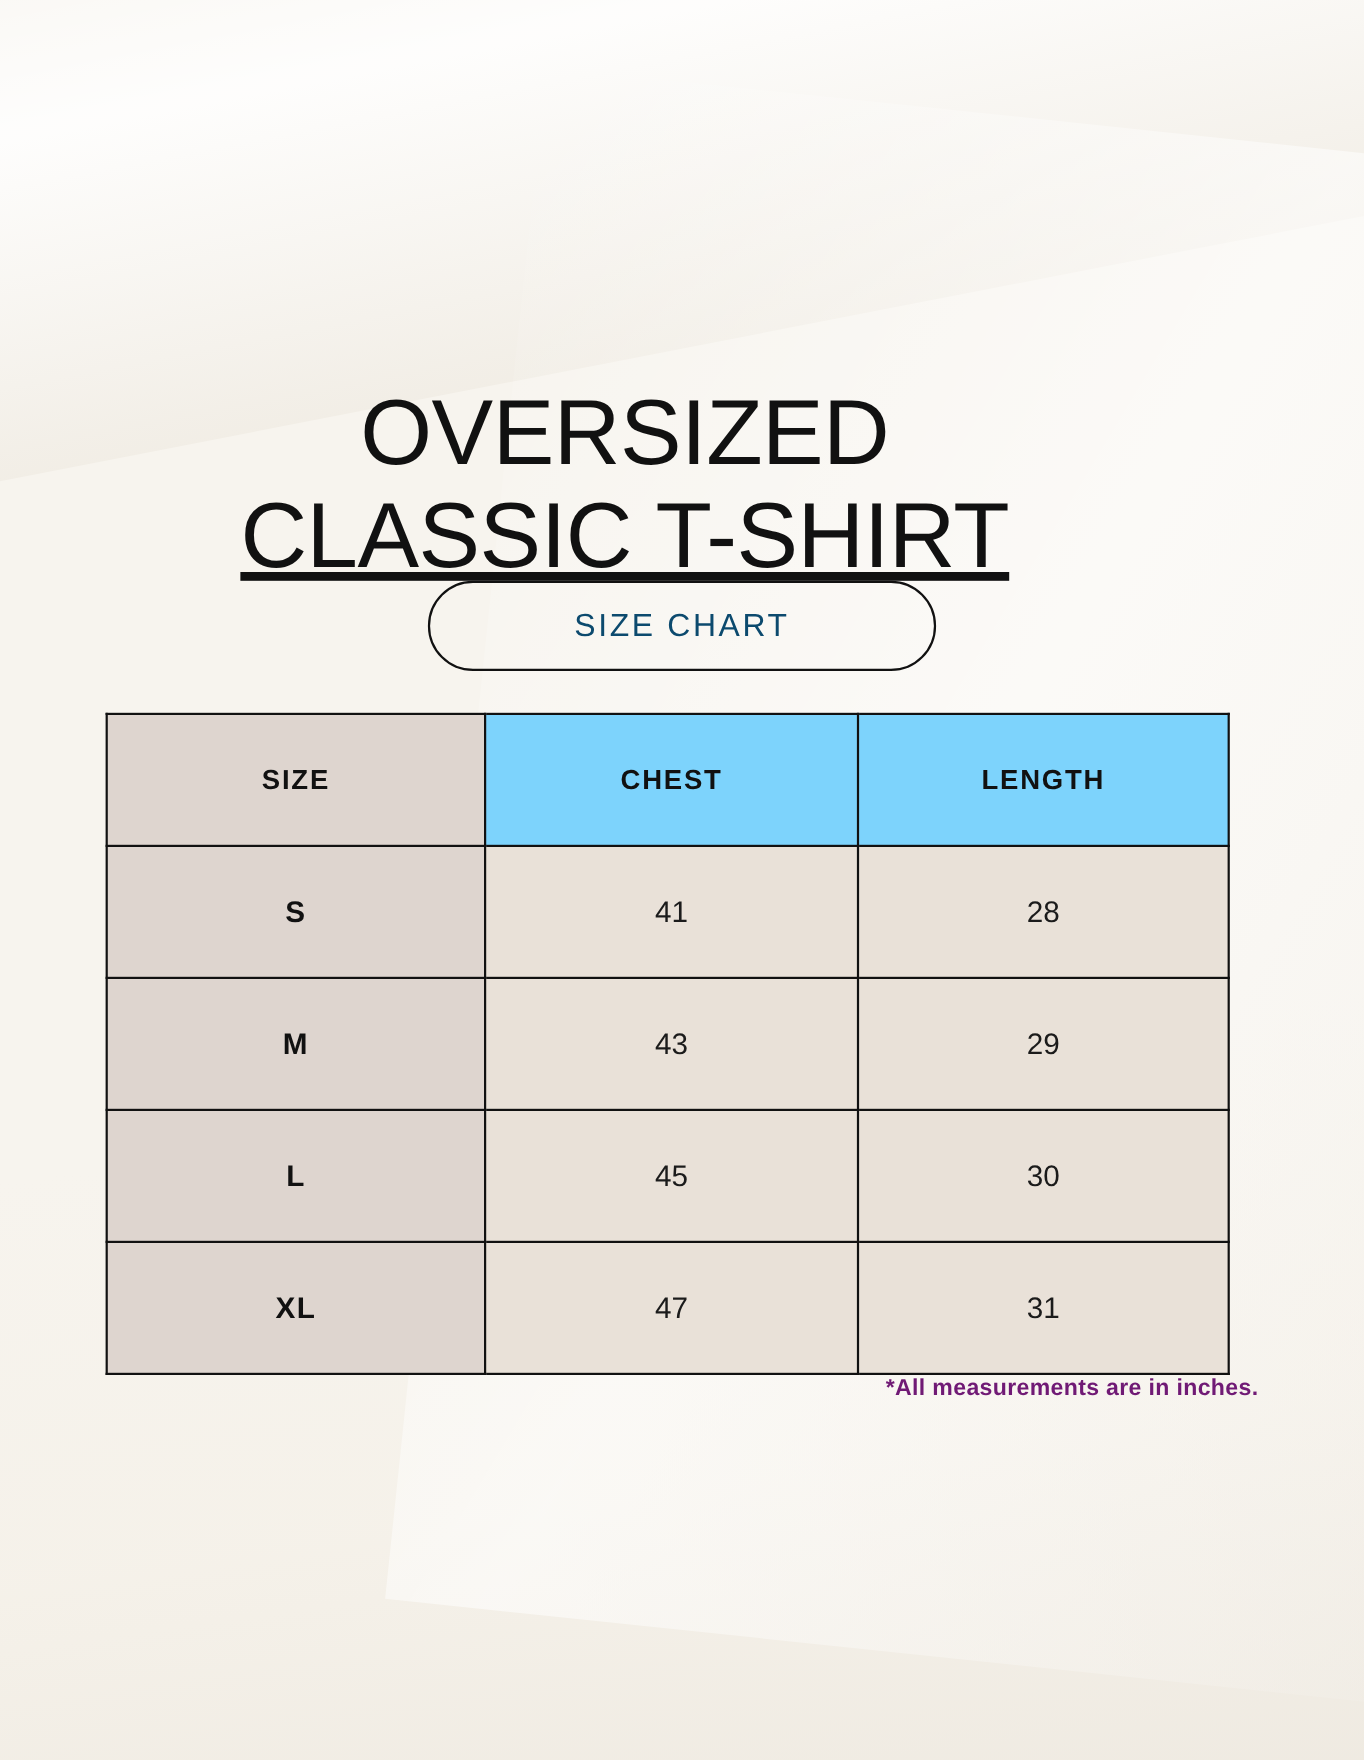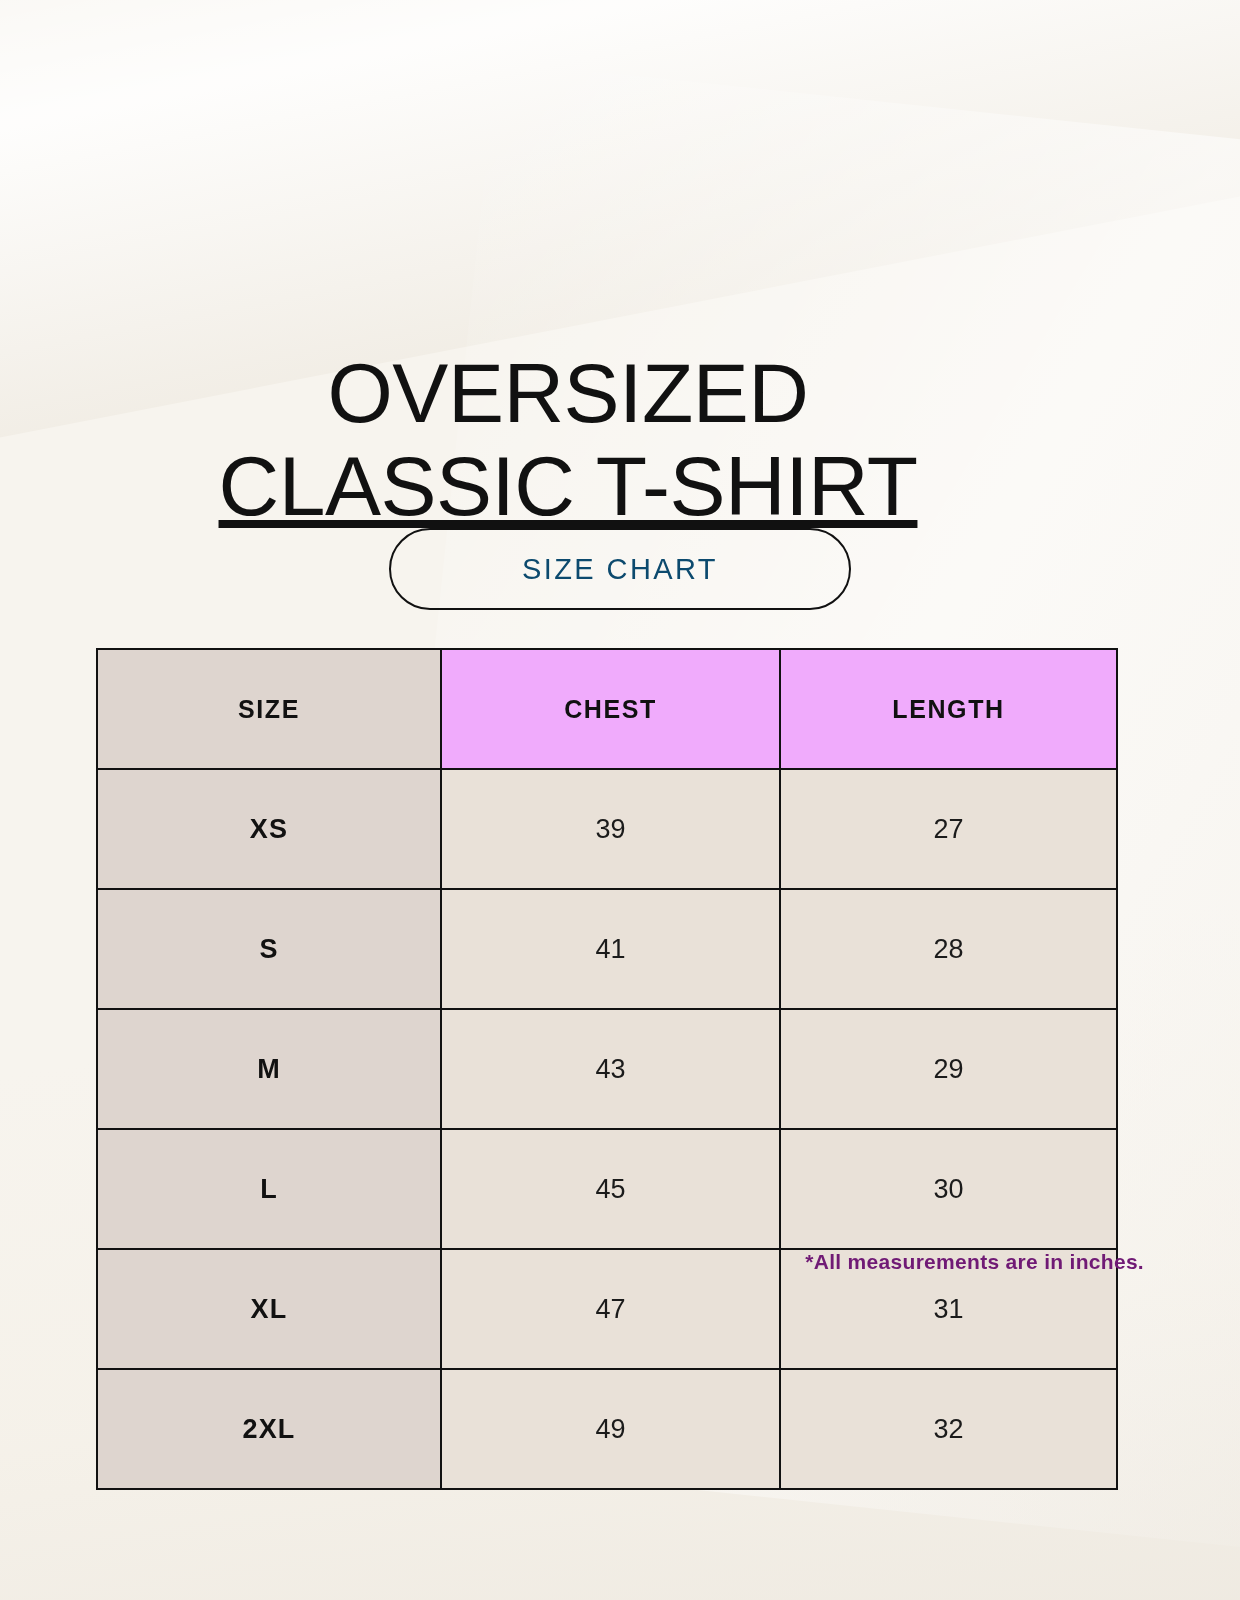--- a/index.html
+++ b/index.html
@@ -120,21 +120,21 @@
     padding: 16px;
   }
   thead th {
     font-size: 25px;
     letter-spacing: 1.6px;
     font-weight: 700;
     color: #111111;
     height: 88px;
   }
   th.h-size { background: #ded5cf; }
-  th.h-chest, th.h-length { background: #f0abfc; }
+  th.h-chest, th.h-length { background: #7dd3fc; }
 
   tbody td.cell-size {
     background: #ded5cf;
     font-size: 27px;
     font-weight: 700;
     letter-spacing: 1.2px;
     color: #111111;
   }
   tbody td.cell-val {
     background: #e9e1d8;
@@ -181,48 +181,38 @@
       </colgroup>
       <thead>
         <tr>
           <th class="h-size">SIZE</th>
           <th class="h-chest">CHEST</th>
           <th class="h-length">LENGTH</th>
         </tr>
       </thead>
       <tbody>
         <tr>
-          <td class="cell-size">XS</td>
-          <td class="cell-val">39</td>
-          <td class="cell-val">27</td>
-        </tr>
-        <tr>
           <td class="cell-size">S</td>
           <td class="cell-val">41</td>
           <td class="cell-val">28</td>
         </tr>
         <tr>
           <td class="cell-size">M</td>
           <td class="cell-val">43</td>
           <td class="cell-val">29</td>
         </tr>
         <tr>
           <td class="cell-size">L</td>
           <td class="cell-val">45</td>
           <td class="cell-val">30</td>
         </tr>
         <tr>
           <td class="cell-size">XL</td>
           <td class="cell-val">47</td>
           <td class="cell-val">31</td>
         </tr>
-        <tr>
-          <td class="cell-size">2XL</td>
-          <td class="cell-val">49</td>
-          <td class="cell-val">32</td>
-        </tr>
       </tbody>
     </table>
   </div>
 
   <div class="footnote">*All measurements are in inches.</div>
 
 </div>
 
 </body></html>

